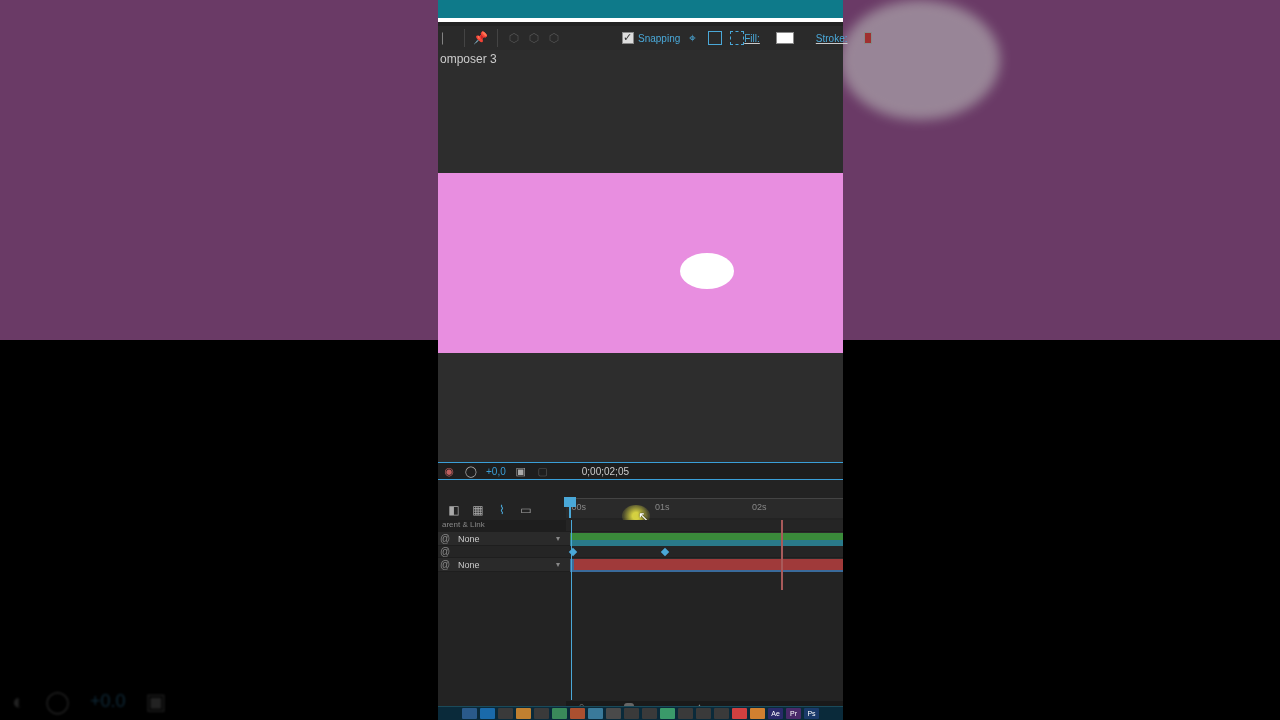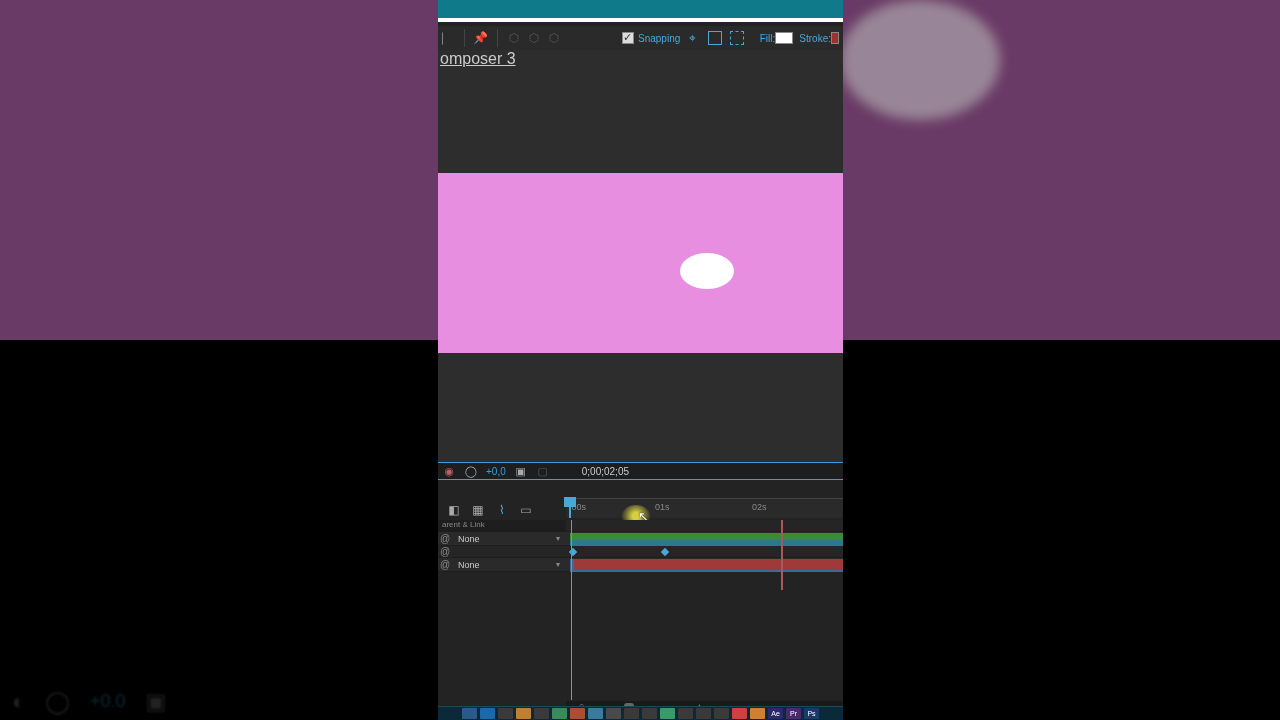--- a/index.html
+++ b/index.html
@@ -23,29 +23,29 @@
   .toolbar { position: absolute; top: 26px; left: 0; width: 100%; height: 24px; background: #2a2a2a; display: flex; align-items: center; font-size: 10px; color: #ccc; }
   .tb-left { display: flex; align-items: center; gap: 4px; padding-left: 2px; }
   .tb-sep { width: 1px; height: 18px; background: #444; margin: 0 4px; }
   .tb-icon { width: 16px; height: 16px; display: flex; align-items: center; justify-content: center; color: #888; font-size: 12px; cursor: pointer; }
   .tb-icon.pin { color: #ddd; }
   .snap-group { display: flex; align-items: center; gap: 4px; margin-left: 60px; }
   .snap-check { width: 12px; height: 12px; background: #ddd; border: 1px solid #888; display: inline-block; position: relative; }
   .snap-check::after { content: '✓'; position: absolute; top: -2px; left: 0; font-size: 11px; color: #333; }
   .snap-label { color: #4aa8d8; font-size: 10px; }
   .tb-sqicon { width: 14px; height: 14px; border: 1px solid #4aa8d8; margin-left: 4px; cursor: pointer; }
-  .fill-group { margin-left: auto; display: flex; align-items: center; gap: 0; padding-right: 4px; }
+  .fill-group { margin-left: auto; display: flex; align-items: center; gap: 16px; padding-right: 4px; text-decoration: underline; }
   .fill-label { color: #4aa8d8; font-size: 10px; }
   .fill-swatch { width: 18px; height: 12px; background: #fff; border: 1px solid #888; cursor: pointer; }
   .stroke-label { color: #4aa8d8; font-size: 10px; margin-left: 6px; }
   .stroke-swatch { width: 8px; height: 12px; background: #a03030; border: 1px solid #888; }
 
   
   .tab-row { position: absolute; top: 50px; left: 0; width: 100%; height: 18px; background: #2d2d2d; display: flex; align-items: center; padding-left: 2px; }
-  .tab { font-size: 16px; color: #ccc; text-decoration: underline; }
+  .tab { font-size: 12px; color: #ccc; }
 
   
   .viewport { position: absolute; top: 68px; left: 0; width: 100%; height: 394px; background: #2d2d2d; }
   .canvas { position: absolute; top: 105px; left: 0; width: 100%; height: 180px; background: #e88ee0; }
   .shape-ellipse { position: absolute; top: 80px; left: 242px; width: 54px; height: 36px; background: #fff; border-radius: 50%; }
 
   
   .vp-footer { position: absolute; top: 462px; left: 0; width: 100%; height: 18px; background: #1e1e1e; border-top: 1px solid #3a9fd8; border-bottom: 1px solid #3a9fd8; display: flex; align-items: center; gap: 8px; padding-left: 4px; font-size: 10px; color: #aaa; }
   .vp-icon { width: 14px; height: 14px; display: flex; align-items: center; justify-content: center; font-size: 11px; cursor: pointer; }
   .vp-val { color: #3a9fd8; }

